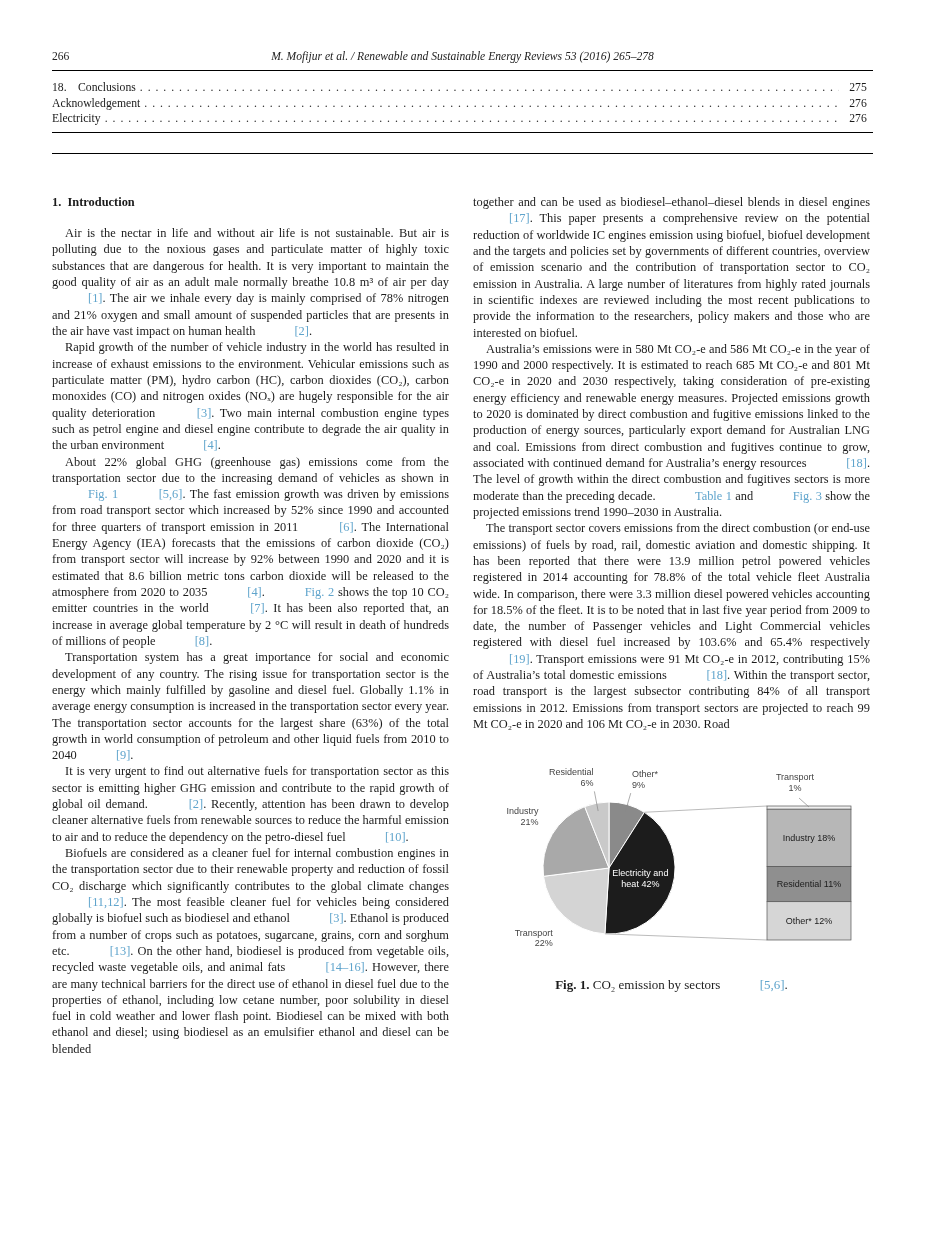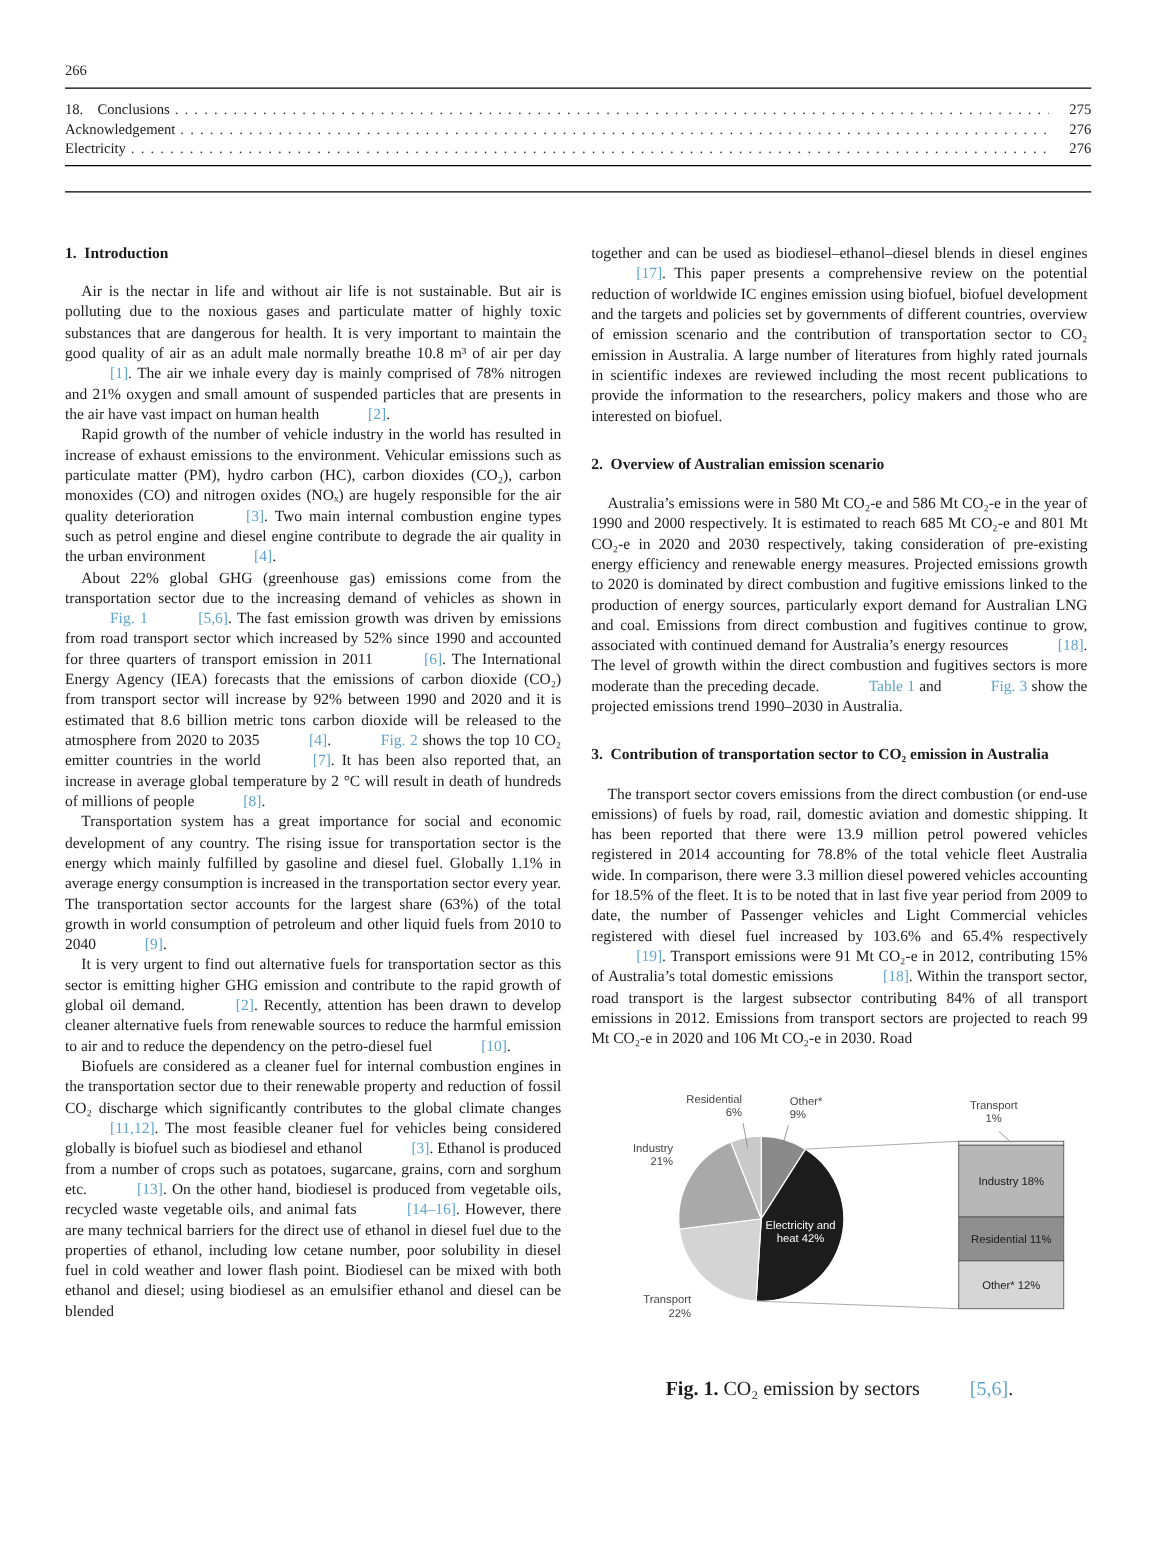--- a/index.html
+++ b/index.html
@@ -20,44 +20,45 @@
   .rule-head { margin-top: 7px; }
   .rule-toc1 { margin-top: 5px; }
   .rule-toc2 { margin-top: 20px; }
 
   
   .toc { font-size: 11.7px; margin: 9px 0 4px 0; color: #1b1b1b; }
   .toc-row { display: flex; align-items: baseline; line-height: 1.34; }
   .toc-num { width: 26px; flex: 0 0 26px; }
   .toc-label { white-space: nowrap; }
   .toc-dots { flex: 1 1 0; min-width: 0; overflow: hidden; white-space: nowrap; margin: 0 4px; letter-spacing: 1px; color: #333; }
-  .toc-page { flex: 0 0 30px; text-align: right; }
+  .toc-page { flex: 0 0 30px; text-align: center; }
 
   
   .columns { display: flex; gap: 24px; margin-top: 40px; }
   .col { width: 397px; font-size: 12.4px; line-height: 1.315; text-align: justify; }
   .col p { margin: 0; text-indent: 13px; }
   .sec1-cont p { text-indent: 0; }
   .sec-heading { font-size: 12.4px; font-weight: bold; margin: 22px 0 15px 0; text-align: left; line-height: 1.3; }
   .col .sec-heading:first-child { margin-top: 0; }
   .cite { color: var(--cite-color, #5fa4cc); padding-left: 36px; }
 
   
   .fig { margin: 14px 0 0 0; text-align: center; }
   .fig-chart { display: inline-block; }
-  .fig-caption { font-size: 16px; margin-top: 20px; text-align: center; color: #1b1b1b; }
+  .fig-caption { font-size: 13px; margin-top: 1px; text-align: center; color: #1b1b1b; }
   .fig-caption b { font-weight: bold; }
 </style>
 </head>
 <body>
 
 <div class="page">
 
   <header class="running-head">
     <span class="rh-side">266</span>
+    <span class="rh-title">M. Mofijur et al. / Renewable and Sustainable Energy Reviews 53 (2016) 265–278</span>
     <span class="rh-side"></span>
   </header>
 
   <div class="rule rule-head"></div>
 
   <nav class="toc" id="toc">
       <div class="toc-row">
         <span class="toc-num">18.</span>
         <span class="toc-label">Conclusions</span>
         <span class="toc-dots"> . . . . . . . . . . . . . . . . . . . . . . . . . . . . . . . . . . . . . . . . . . . . . . . . . . . . . . . . . . . . . . . . . . . . . . . . . . . . . . . . . . . . . . . . . . . . . . . . . . . . . . . . . . . . . . . . . . . . . . . . . . . . . . . . . . . . . . . . . . . . . . . . . . . . . . . . . . . . . . . . . . . . . . . . . . . . . . . . . . . . . . . . . . . . . . . . . . . . . . . . . . . . . . . . . . . . . . . . . . . . . . . . . . . . . . . . . . . . . . . . . . . . . . . . . . . . . . . . . . . . . . . . . . . . . . . . . . . . . . . . . . . . . . . . . . . . . . . . . . . .</span>
@@ -90,26 +91,24 @@
           <p>It is very urgent to find out alternative fuels for transportation sector as this sector is emitting higher GHG emission and contribute to the rapid growth of global oil demand. <span class="cite">[2]</span>. Recently, attention has been drawn to develop cleaner alternative fuels from renewable sources to reduce the harmful emission to air and to reduce the dependency on the petro-diesel fuel <span class="cite">[10]</span>.</p>
           <p>Biofuels are considered as a cleaner fuel for internal combustion engines in the transportation sector due to their renewable property and reduction of fossil CO₂ discharge which significantly contributes to the global climate changes <span class="cite">[11,12]</span>. The most feasible cleaner fuel for vehicles being considered globally is biofuel such as biodiesel and ethanol <span class="cite">[3]</span>. Ethanol is produced from a number of crops such as potatoes, sugarcane, grains, corn and sorghum etc. <span class="cite">[13]</span>. On the other hand, biodiesel is produced from vegetable oils, recycled waste vegetable oils, and animal fats <span class="cite">[14–16]</span>. However, there are many technical barriers for the direct use of ethanol in diesel fuel due to the properties of ethanol, including low cetane number, poor solubility in diesel fuel in cold weather and lower flash point. Biodiesel can be mixed with both ethanol and diesel; using biodiesel as an emulsifier ethanol and diesel can be blended</p>
         </div>
     </section>
 
     <section class="col">
       <div class="sec1-cont">
           <p>together and can be used as biodiesel–ethanol–diesel blends in diesel engines <span class="cite">[17]</span>. This paper presents a comprehensive review on the potential reduction of worldwide IC engines emission using biofuel, biofuel development and the targets and policies set by governments of different countries, overview of emission scenario and the contribution of transportation sector to CO₂ emission in Australia. A large number of literatures from highly rated journals in scientific indexes are reviewed including the most recent publications to provide the information to the researchers, policy makers and those who are interested on biofuel.</p>
         </div>
 
-      <h2 class="sec-heading">2. Overview of Australian emission scenario</h2>
       <div>
           <p>Australia’s emissions were in 580 Mt CO₂-e and 586 Mt CO₂-e in the year of 1990 and 2000 respectively. It is estimated to reach 685 Mt CO₂-e and 801 Mt CO₂-e in 2020 and 2030 respectively, taking consideration of pre-existing energy efficiency and renewable energy measures. Projected emissions growth to 2020 is dominated by direct combustion and fugitive emissions linked to the production of energy sources, particularly export demand for Australian LNG and coal. Emissions from direct combustion and fugitives continue to grow, associated with continued demand for Australia’s energy resources <span class="cite">[18]</span>. The level of growth within the direct combustion and fugitives sectors is more moderate than the preceding decade. <span class="cite">Table 1</span> and <span class="cite">Fig. 3</span> show the projected emissions trend 1990–2030 in Australia.</p>
         </div>
 
-      <h2 class="sec-heading">3. Contribution of transportation sector to CO₂ emission in Australia</h2>
       <div>
           <p>The transport sector covers emissions from the direct combustion (or end-use emissions) of fuels by road, rail, domestic aviation and domestic shipping. It has been reported that there were 13.9 million petrol powered vehicles registered in 2014 accounting for 78.8% of the total vehicle fleet Australia wide. In comparison, there were 3.3 million diesel powered vehicles accounting for 18.5% of the fleet. It is to be noted that in last five year period from 2009 to date, the number of Passenger vehicles and Light Commercial vehicles registered with diesel fuel increased by 103.6% and 65.4% respectively <span class="cite">[19]</span>. Transport emissions were 91 Mt CO₂-e in 2012, contributing 15% of Australia’s total domestic emissions <span class="cite">[18]</span>. Within the transport sector, road transport is the largest subsector contributing 84% of all transport emissions in 2012. Emissions from transport sectors are projected to reach 99 Mt CO₂-e in 2020 and 106 Mt CO₂-e in 2030. Road</p>
         </div>
 
       <figure class="fig">
         <div class="fig-chart" id="fig1-chart"><svg width="397" height="224" viewBox="0 0 397 224">
               <path d="M 136 122 L 136.0 56.0 A 66 66 0 0 1 171.4 66.3 Z" fill="#8a8a8a" stroke="#ffffff" stroke-width="1"></path>
               <path d="M 136 122 L 171.4 66.3 A 66 66 0 0 1 131.9 187.9 Z" fill="#1c1c1c" stroke="#ffffff" stroke-width="1"></path>
               <path d="M 136 122 L 131.9 187.9 A 66 66 0 0 1 70.5 130.3 Z" fill="#d4d4d4" stroke="#ffffff" stroke-width="1"></path>
               <path d="M 136 122 L 70.5 130.3 A 66 66 0 0 1 111.7 60.6 Z" fill="#a9a9a9" stroke="#ffffff" stroke-width="1"></path>

